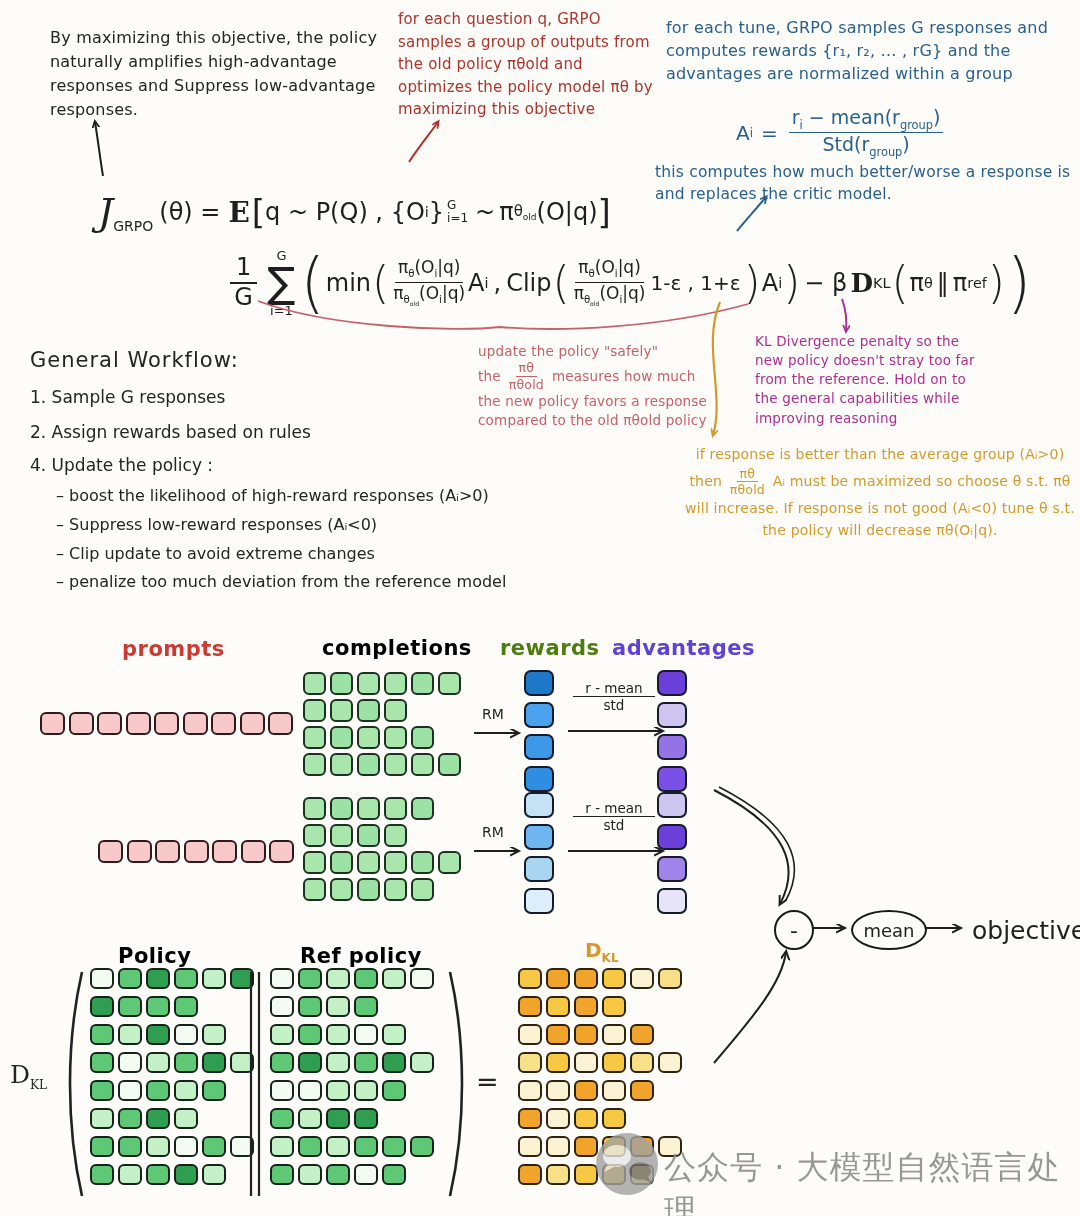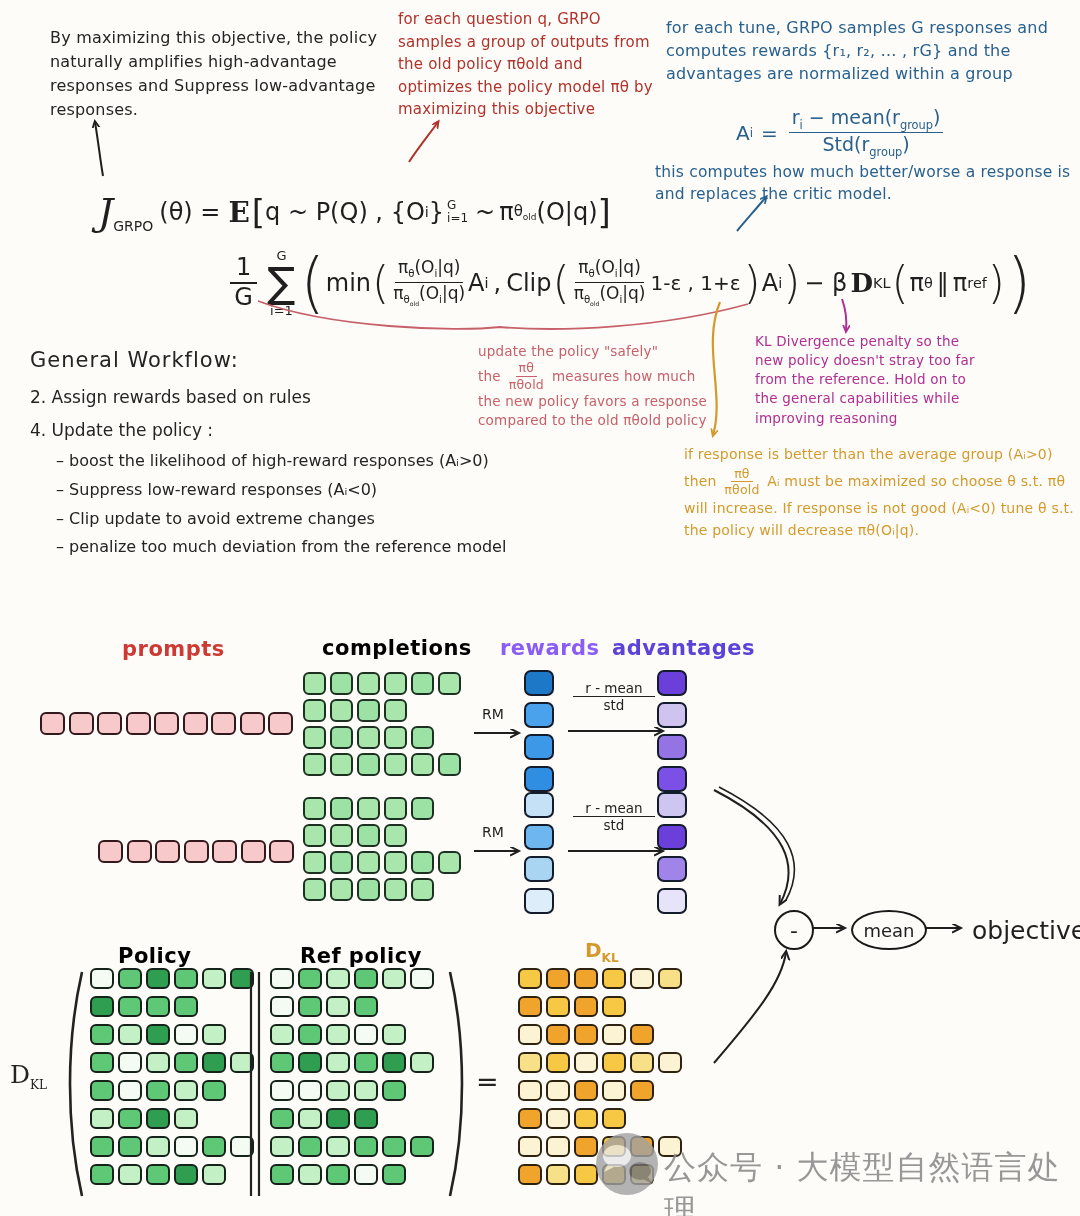--- a/index.html
+++ b/index.html
@@ -6,23 +6,23 @@
   #canvas{position:relative;width:1080px;height:1216px;background:#fdfcf9;overflow:hidden;
           font-family:"DejaVu Sans",sans-serif;color:#1f1f1f;}
   .abs{position:absolute;}
   svg.overlay{position:absolute;left:0;top:0;width:1080px;height:1216px;pointer-events:none;z-index:3;}
   .note{font-size:15px;line-height:1.5;letter-spacing:.2px;z-index:2;}
   .ink{color:#242424;}
   .red{color:#b0322b;}
   .blue{color:#29618e;}
   .rose{color:#c7606a;}
   .magenta{color:#b02e93;}
-  .orange{color:#d39a2b;}
+  .orange{color:#d39a2b;text-align:center;}
   .greenlbl{color:#000000;}
-  .bluelbl{color:#8b5cf6;text-align:right;}
+  .bluelbl{color:#4d7c0f;text-align:right;}
   .purplelbl{color:#5b43d8;}
   .redlbl{color:#cc3a33;}
   .lbl{font-size:21px;font-weight:bold;letter-spacing:.5px;z-index:2;}
   
   .formula{display:flex;align-items:center;font-size:24px;z-index:2;white-space:nowrap;}
   .fJ{font-family:"DejaVu Serif",serif;font-style:italic;font-size:38px;}
   .fJsub{font-size:14px;position:relative;top:14px;margin-right:6px;}
   .fE{font-family:"DejaVu Serif",serif;font-weight:bold;font-size:28px;margin:0 2px 0 8px;}
   .fD{font-family:"DejaVu Serif",serif;font-weight:bold;font-size:26px;}
   .fbr{font-size:34px;font-weight:500;}
@@ -231,20 +231,21 @@
     <span>if response is better than the average group (Aᵢ&gt;0) then</span>
     <span class="frac" style="font-size:12.5px;">
         <span class="num" style="border-color:#d39a2b;">πθ</span>
         <span class="den">πθold</span>
       </span>
     <span>Aᵢ must be maximized so choose θ s.t. πθ will increase. If response is not good (Aᵢ&lt;0) tune θ s.t. the policy will decrease πθ(Oᵢ|q).</span>
   </div>
 
   <div class="abs wf ink" style="left:30px;top:350px;">
     <div class="wf-title">General Workflow:</div>
+    <div style="margin-top:18px;">1. Sample G responses</div>
     <div style="margin-top:18px;">2. Assign rewards based on rules</div>
     <div style="margin-top:16px;">4. Update the policy :</div>
     <div style="margin-top:14px;margin-left:26px;font-size:16px;">– boost the likelihood of high-reward responses (Aᵢ&gt;0)</div>
     <div style="margin-top:13px;margin-left:26px;font-size:16px;">– Suppress low-reward responses (Aᵢ&lt;0)</div>
     <div style="margin-top:13px;margin-left:26px;font-size:16px;">– Clip update to avoid extreme changes</div>
     <div style="margin-top:12px;margin-left:26px;font-size:16px;">– penalize too much deviation from the reference model</div>
   </div>
 
   <div class="abs lbl redlbl" style="left:122px;top:637px;">prompts</div>
   <div class="abs lbl greenlbl" style="left:322px;top:636px;">completions</div>

